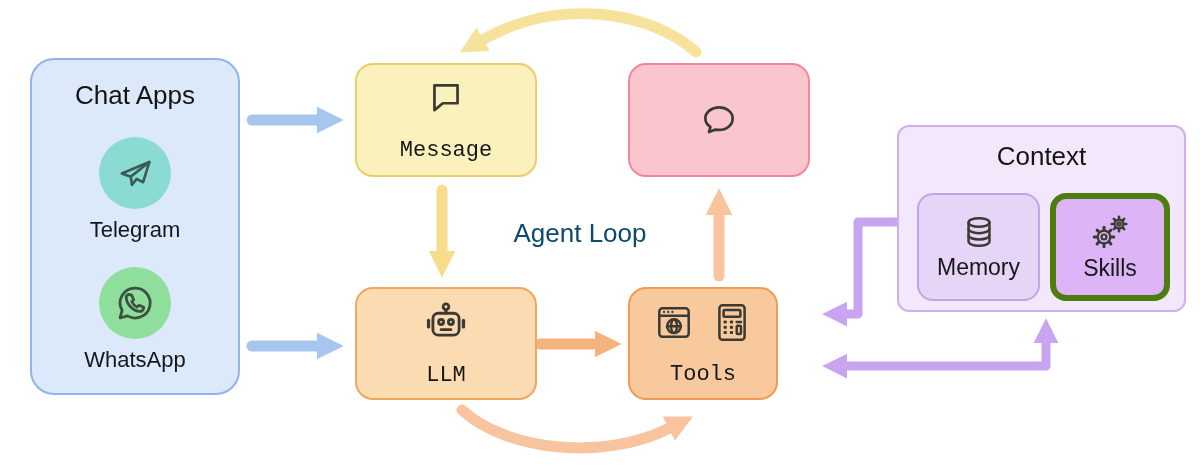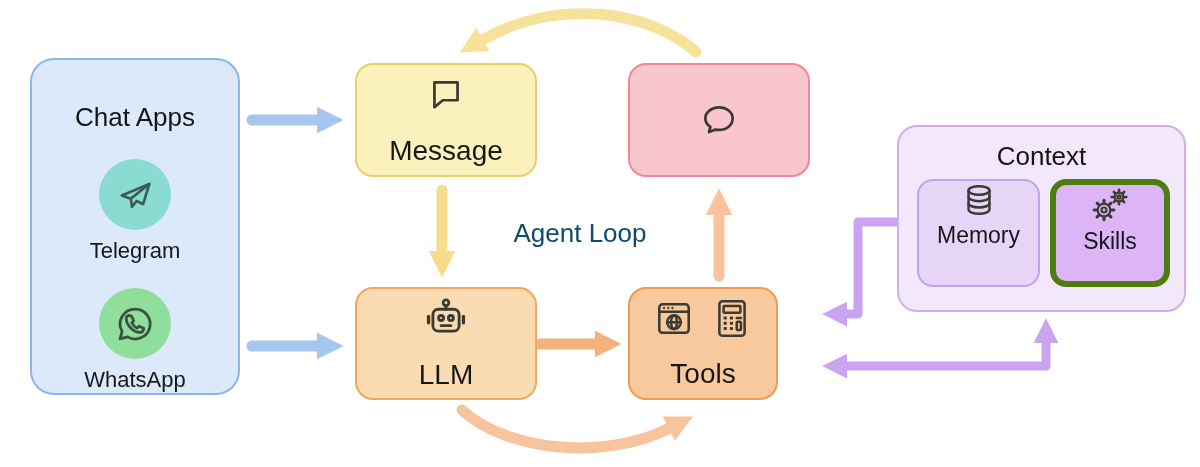--- a/index.html
+++ b/index.html
@@ -7,53 +7,53 @@
     position:relative; width:1200px; height:467px; background:#ffffff;
     font-family:"Liberation Sans", sans-serif; overflow:hidden;
   }
   .arrows { position:absolute; left:0; top:0; width:1200px; height:467px; }
 
   .node { position:absolute; box-sizing:border-box; }
   .card {
     display:flex; flex-direction:column; align-items:center; justify-content:center;
     border-radius:18px;
   }
-  .card .node-label { font-size:28px; color:#17171a; margin-top:19px; }
+  .card .node-label { font-size:22px; color:#17171a; margin-top:19px;font-family:Liberation Mono, monospace; }
   .icon { line-height:0; }
 
   
   .chat-apps {
     left:30px; top:58px; width:210px; height:337px;
     background:#dbe9fa; border:2.5px solid #8fb5e8; border-radius:24px;
     display:flex; flex-direction:column; align-items:center;
   }
-  .chat-apps .panel-title { font-size:26px; color:#141414; margin-top:42px; }
+  .chat-apps .panel-title { font-size:26px; color:#141414; margin-top:20px; }
   .app-circle {
     width:72px; height:72px; border-radius:50%;
     display:flex; align-items:center; justify-content:center;
   }
   .app-circle.telegram { background:#8adcd2; margin-top:26px; }
   .app-circle.whatsapp { background:#8fde9b; margin-top:24px; }
   .app-label { font-size:22px; color:#17171a; margin-top:8px; }
 
   
   .message  { left:355px; top:63px;  width:182px; height:114px; background:#faf1bc; border:2.5px solid #e9ce69; }
   .response { left:628px; top:63px;  width:182px; height:114px; background:#f9c6ce; border:2.5px solid #f2879c; }
   .llm      { left:355px; top:287px; width:182px; height:113px; background:#fbdbb1; border:2.5px solid #f0a75f;text-align:right; }
   .tools    { left:628px; top:287px; width:150px; height:113px; background:#f8c99c; border:2.5px solid #f09a52; }
   .tools .icon-row { display:flex; gap:16px; align-items:center; }
 
   
   .context {
     left:897px; top:125px; width:289px; height:187px;
-    background:#f3e8fb; border:2.5px solid #d2afec; border-radius:20px;
+    background:#f3e8fb; border:2.5px solid #d2afec; border-radius:12px;
   }
   .context .panel-title { position:absolute; top:14px; width:100%; text-align:center; font-size:26px; color:#141414; }
-  .ctx-child { position:absolute; top:52px; height:108px; border-radius:16px;
-    display:flex; flex-direction:column; align-items:center; justify-content:flex-start; box-sizing:border-box; }
+  .ctx-child { position:absolute; top:66px; height:108px; border-radius:16px;
+    display:flex; flex-direction:column; align-items:center; justify-content:center; box-sizing:border-box; }
   .memory { left:18px;  width:123px; background:#e6d5f7; border:2.5px solid #c5a2e8; }
   .skills { left:151px; width:120px; background:#ddb4f6; border:6px solid #4d7c0f; }
   .ctx-child .node-label { font-size:23px; color:#17171a; margin-top:3px; }
 
   .loop-label {
     position:absolute; left:460px; top:218px; width:240px; text-align:center;
     font-size:26px; color:#0c4a6e;
   }
 </style>
 </head>

